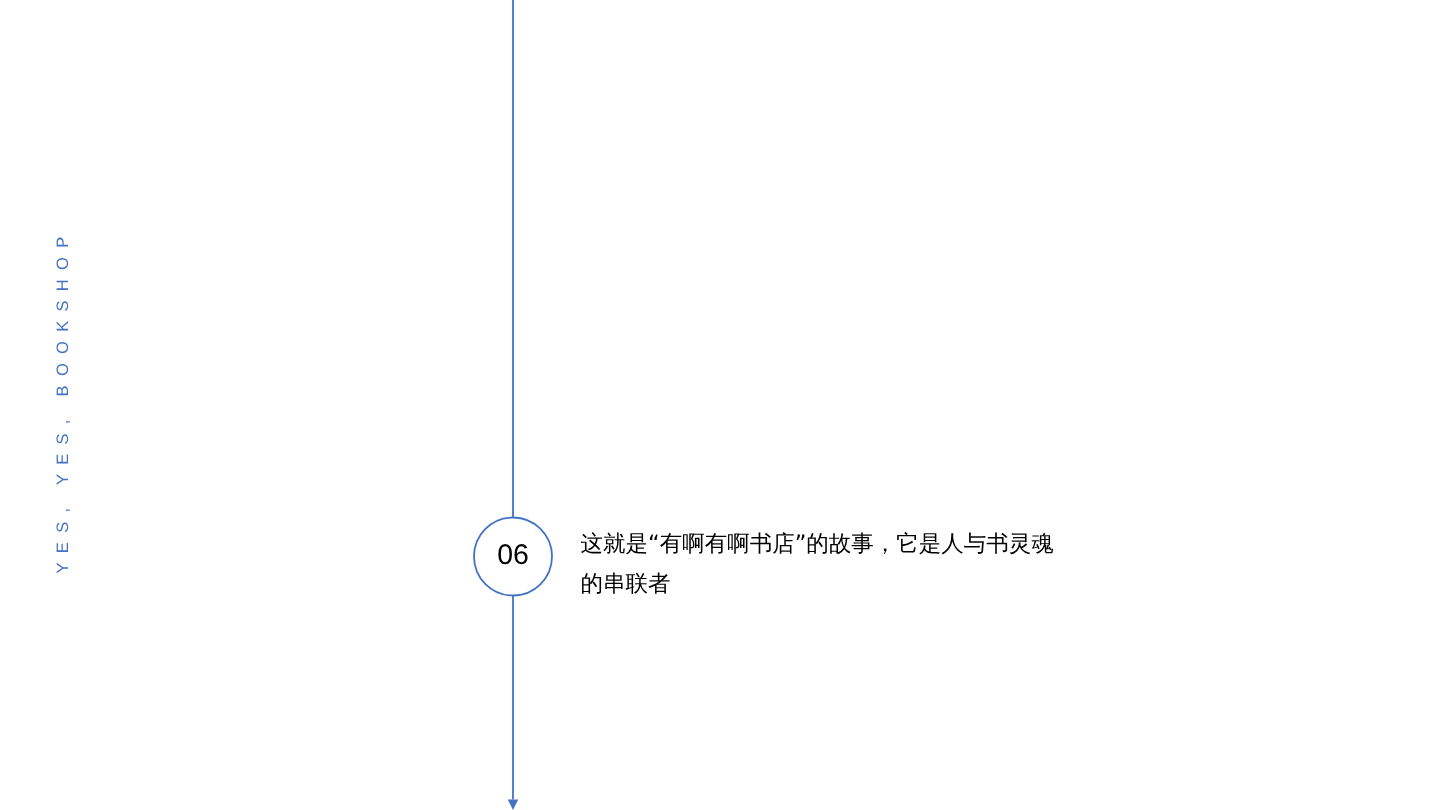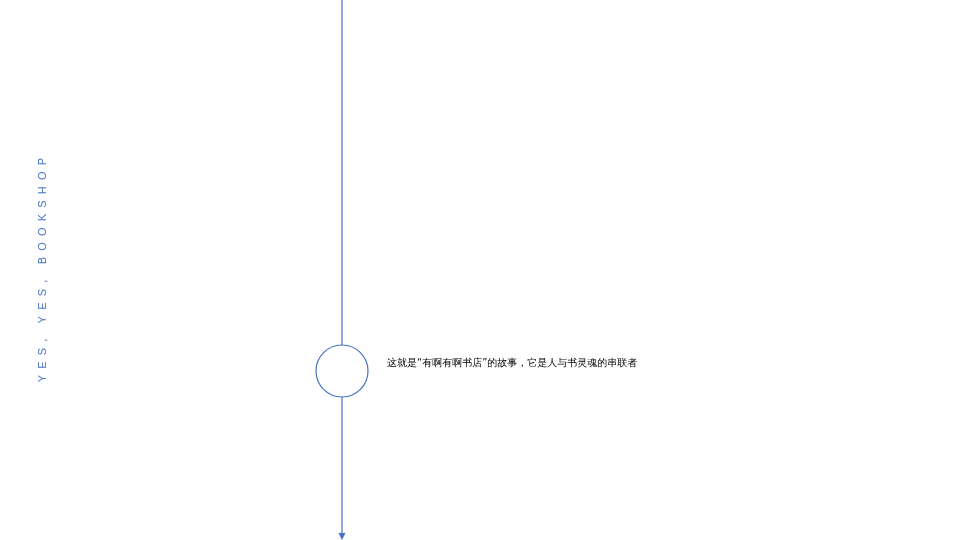--- a/index.html
+++ b/index.html
@@ -49,35 +49,36 @@
       font-family: "Liberation Sans", sans-serif;
       font-size: 19px;
       color: #000000;
     }
     .step-text {
       position: absolute;
       left: 387px;
       top: 349px;
       width: 330px;
       font-family: "DejaVu Sans", sans-serif;
-      font-size: 10px;
+      font-size: 15px;
       line-height: 27px;
       color: #000000;
     }
   </style>
 </head>
 <body>
 
 <div class="slide">
 
   <div class="side-label">YES, YES, BOOKSHOP</div>
 
   <svg class="timeline" width="960" height="540" viewBox="0 0 960 540" xmlns="http://www.w3.org/2000/svg">
     <line x1="342" y1="0" x2="342" y2="345" stroke="#4472c4" stroke-width="1.2"></line>
     <line x1="342" y1="397" x2="342" y2="533" stroke="#4472c4" stroke-width="1.2"></line>
     <polygon points="338.5,533 345.5,533 342,540" fill="#4472c4"></polygon>
     <circle cx="342" cy="371" r="26" fill="#ffffff" stroke="#4472c4" stroke-width="1.2"></circle>
   </svg>
 
+  <div class="step-number">06</div>
 
   <div class="step-text">这就是“有啊有啊书店”的故事，它是人与书灵魂的串联者</div>
 
 </div>
 
 </body></html>

